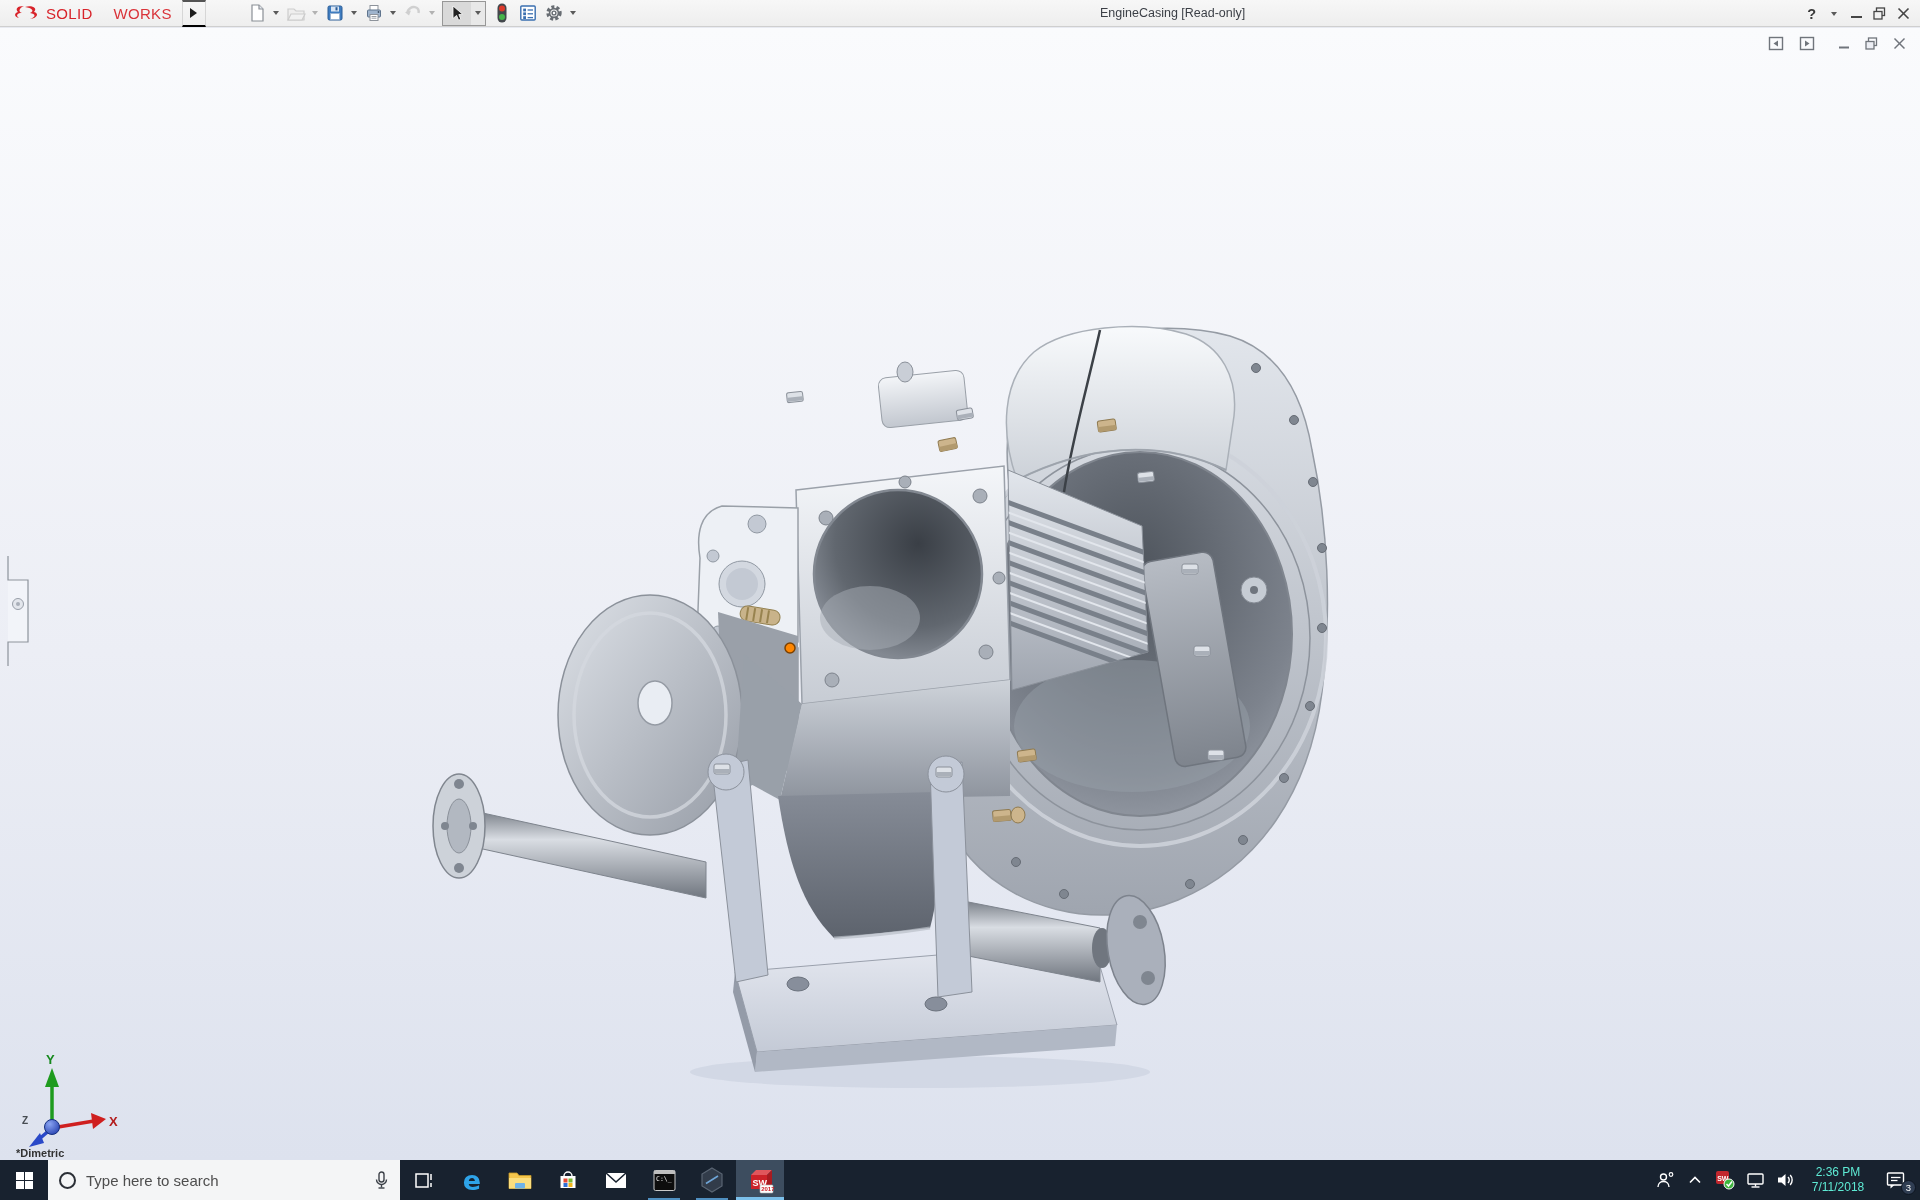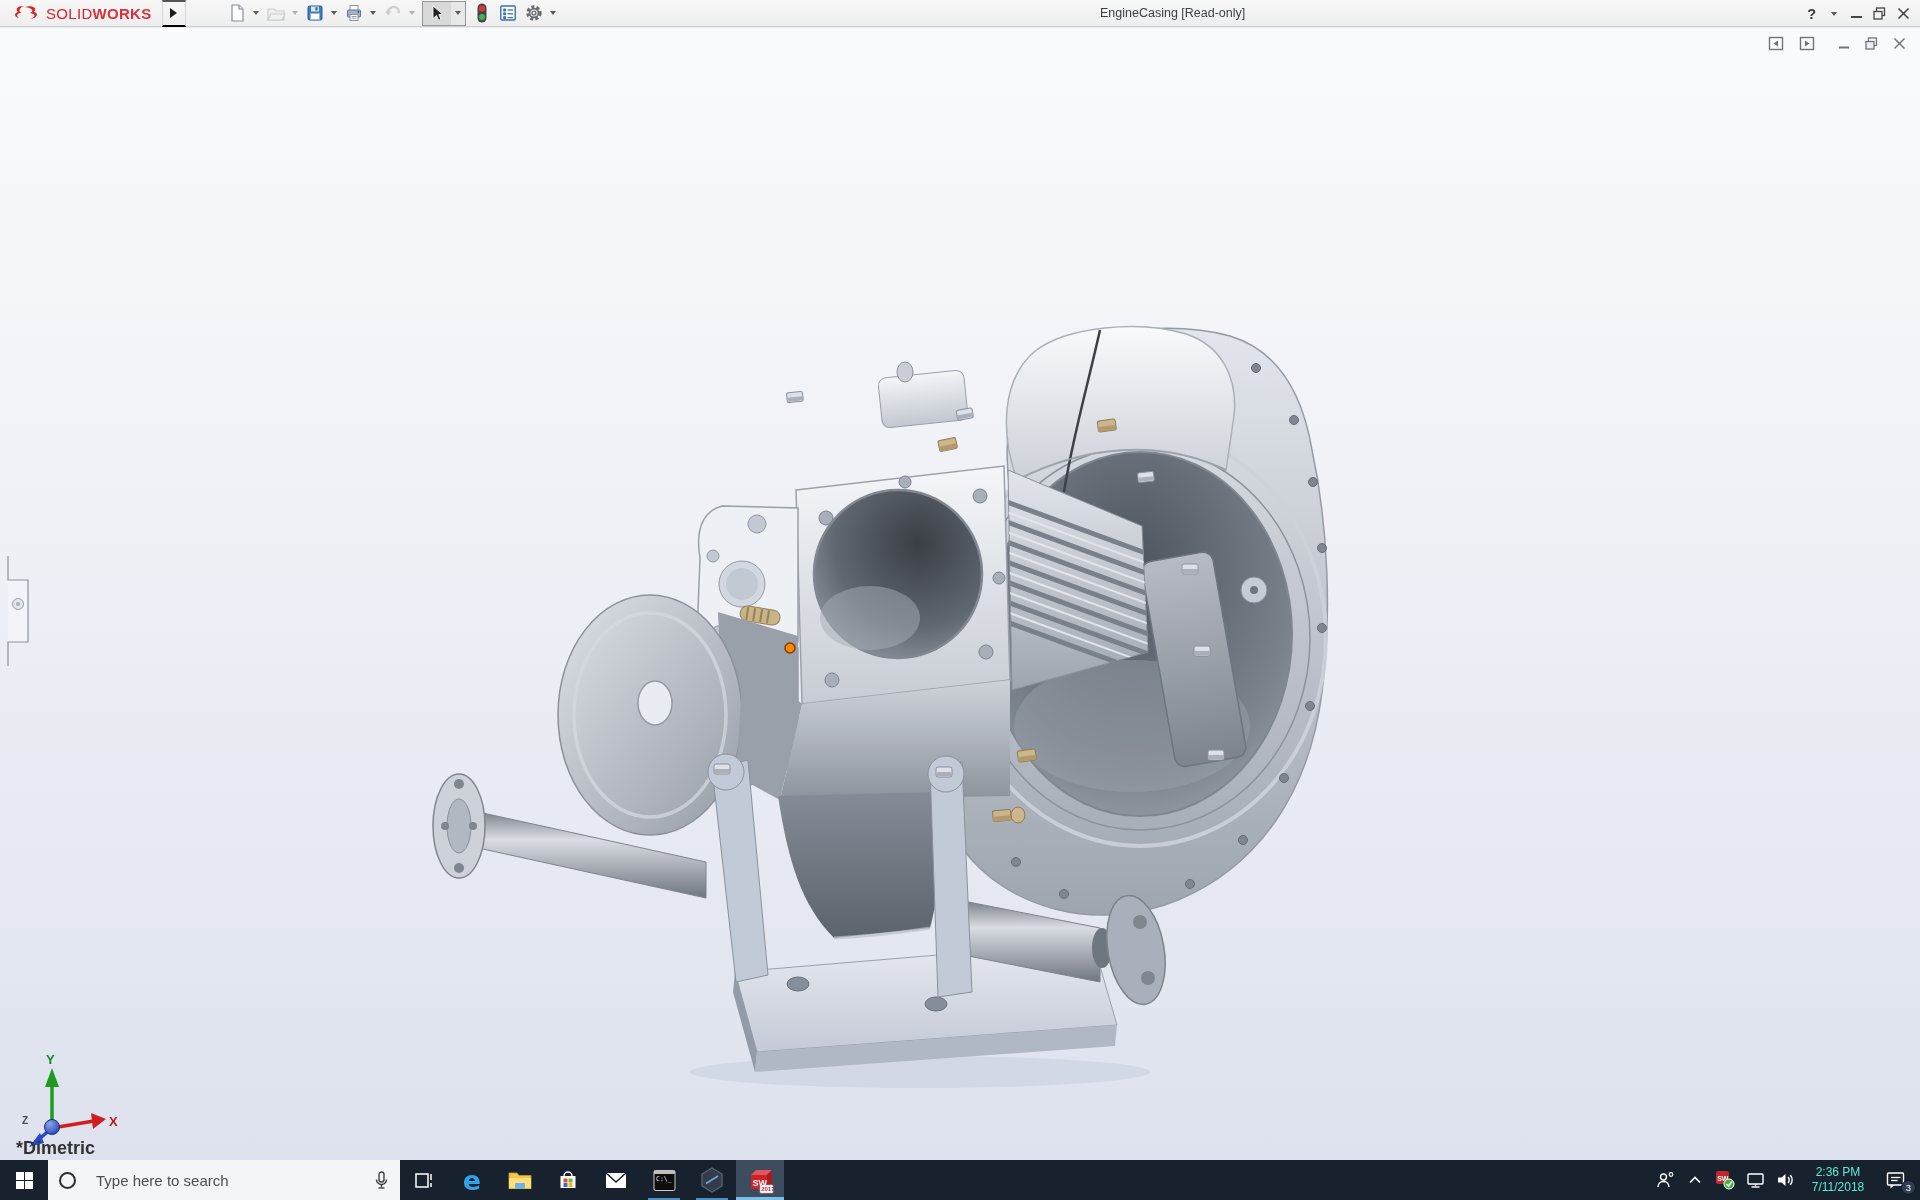--- a/index.html
+++ b/index.html
@@ -7,21 +7,21 @@
               font-family:"Liberation Sans", sans-serif; -webkit-user-select:none; user-select:none; }
   .screen { position:relative; width:1920px; height:1200px; }
 
   
   .titlebar { position:absolute; top:0; left:0; right:0; height:27px;
               background:linear-gradient(#f7f7f7,#eeeeee); border-bottom:1px solid #cfcfcf;
               display:flex; align-items:center; z-index:40; }
   .logo { display:flex; align-items:center; gap:4px; padding:0 10px 0 12px; height:100%; }
   .brand { font-size:15px; color:#d8232a; letter-spacing:.3px; white-space:nowrap; }
   .brand b { font-weight:normal; }
-  .brand .works { font-weight:bold; opacity:.92; }
+  .brand .works { font-weight:normal; opacity:.92;padding-left:21px; }
   .flyout { width:24px; height:27px; display:flex; align-items:center; justify-content:center;
             border-left:1px solid #d6d6d6; border-right:1px solid #d6d6d6; background:transparent; cursor:pointer; }
   .tri-right { width:0; height:0; border-left:7px solid #1c1c1c; border-top:5px solid transparent; border-bottom:5px solid transparent; }
   .toolbar { display:flex; align-items:center; margin-left:38px; }
   .tbtn { height:24px; min-width:26px; display:flex; align-items:center; justify-content:center;
           background:transparent; border:none; cursor:pointer; }
   .caretbtn { width:13px; height:24px; display:flex; align-items:center; justify-content:center; background:none; border:none; cursor:pointer; }
   .caret { width:0; height:0; border-left:3.5px solid transparent; border-right:3.5px solid transparent; border-top:4px solid #5a5a5a; }
   .dis { opacity:.42; filter:grayscale(.9); }
   .selectwrap { display:flex; align-items:stretch; border:1px solid #979797; background:#d9d9d9; height:25px; margin:0 3px; }
@@ -32,28 +32,28 @@
   .help-glyph { font-size:14.5px; font-weight:bold; color:#3a3a3a; }
   .wc { background:none; border:none; display:flex; align-items:center; justify-content:center; height:27px; cursor:pointer; }
   .min-bar { display:inline-block; width:11px; height:2px; background:#454545; margin-top:6px; }
 
   
   .viewport { position:absolute; top:28px; left:0; right:0; bottom:40px;
               background:linear-gradient(#fafbfd, #eceef5 55%, #dde2ee); overflow:hidden; }
   svg.scene { position:absolute; left:0; top:0; width:1920px; height:1132px; display:block; }
   .doc-controls { position:absolute; top:8px; right:14px; display:flex; align-items:center; gap:15px; z-index:5; }
   .dc { background:none; border:none; display:flex; align-items:center; justify-content:center; cursor:pointer; }
-  .view-label { position:absolute; left:16px; bottom:1px; font-size:18px; font-weight:bold; color:#333; z-index:5; }
+  .view-label { position:absolute; left:16px; bottom:1px; font-size:11px; font-weight:bold; color:#333; z-index:5; }
 
   
   .taskbar { position:absolute; left:0; right:0; bottom:0; height:40px; background:#18222f;
              display:flex; align-items:stretch; z-index:50; }
   .tb-btn { width:48px; display:flex; align-items:center; justify-content:center; position:relative;
             background:transparent; border:none; cursor:pointer; }
-  .searchbox { width:352px; background:#f4f5f6; display:flex; align-items:center; padding:0 11px; gap:20px; }
+  .searchbox { width:352px; background:#f4f5f6; display:flex; align-items:center; padding:0 11px; gap:10px; }
   .searchbox input { flex:1; border:none; outline:none; background:transparent; font-size:15px; color:#222;
                      font-family:"Liberation Sans", sans-serif; }
   .searchbox input::placeholder { color:#4e4e4e; opacity:1; }
   .cortana-ring { width:17px; height:17px; border:2.5px solid #2b2f36; border-radius:50%; flex:0 0 auto; }
   .indicator { position:absolute; bottom:0; left:8px; right:8px; height:2px; background:#4f8fc0; }
   .active-tile { background:#3d4d5f; }
   .active-tile .indicator { left:0; right:0; height:3px; background:#7cc0ea; }
   .edge-e { font-size:27px; font-weight:bold; color:#2ea3e8; font-family:"DejaVu Sans", sans-serif; line-height:1; }
   .cmd-text { font-family:"DejaVu Sans Mono", monospace; font-size:6.5px; fill:#e8e8e8; }
   .tray { margin-left:auto; display:flex; align-items:center; padding-right:4px; }

